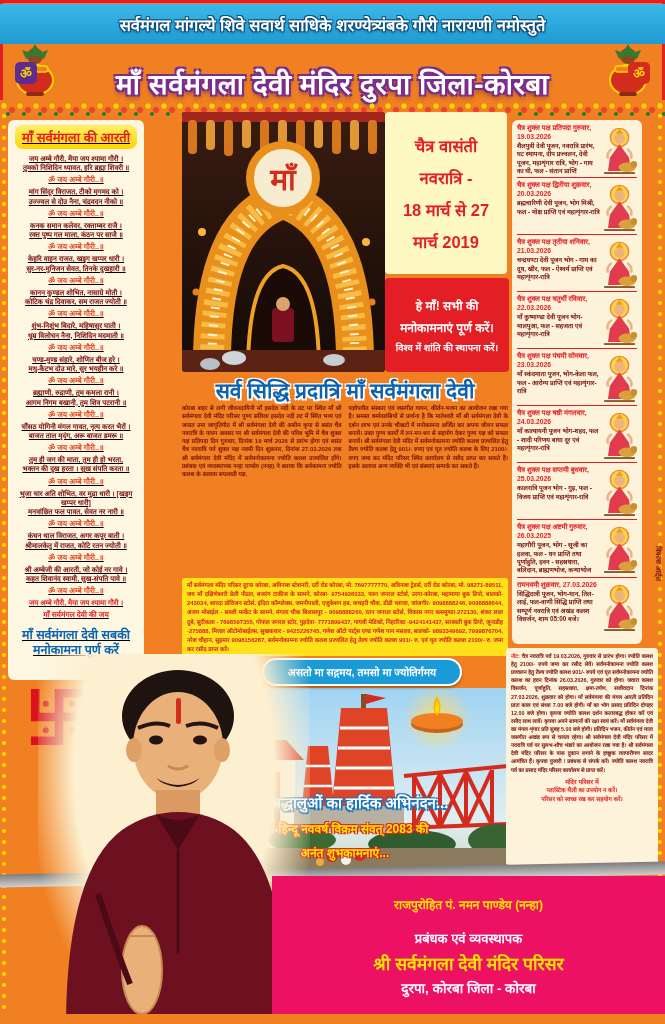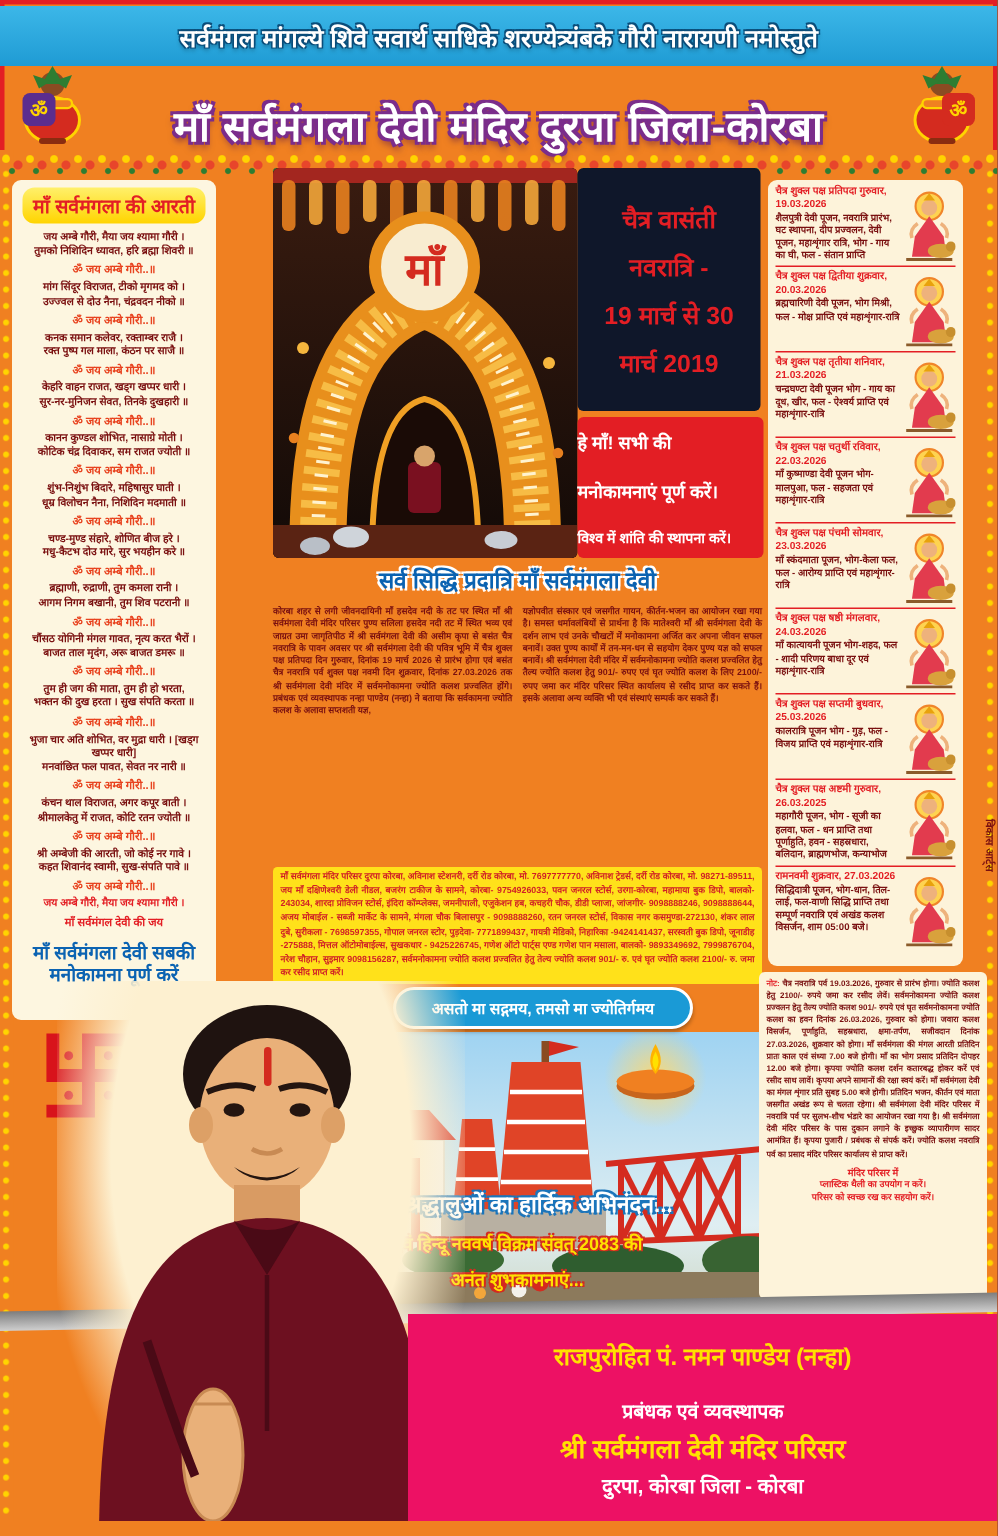--- a/index.html
+++ b/index.html
@@ -21,41 +21,41 @@
   .om-box{position:absolute;top:62px;width:22px;height:22px;border-radius:5px;color:#ffd400;font-weight:bold;
     font-size:13px;display:flex;align-items:center;justify-content:center;}
   .om-box.l{left:15px;background:#5b2d8e;} .om-box.r{right:15px;background:#d42b1f;}
   .bunting{position:absolute;left:0;top:100px;width:665px;height:18px;z-index:2;
     background-image:radial-gradient(circle at 4px 6px,#ffd400 2.2px,transparent 3px),
       radial-gradient(circle at 12px 10px,#e8452b 2.6px,transparent 3.4px),
       radial-gradient(circle at 8px 14px,#2e7d32 1.6px,transparent 2.4px);
     background-size:16px 18px;}
   
   .card{position:absolute;background:#fdf6e0;border-radius:6px;z-index:2;}
-  .card-aarti{left:8px;top:120px;width:136px;height:560px;padding:4px 5px;box-sizing:border-box;text-align:center;}
+  .card-aarti{left:8px;top:120px;width:136px;height:560px;padding:4px 5px;box-sizing:border-box;text-align:center;text-decoration:underline;}
   .aarti-heading{background:linear-gradient(#fff06a,#ffd400);color:#e31e24;font-weight:bold;font-size:13px;
     border-radius:8px;padding:3px 0;margin:1px 2px 5px;}
   .vl{color:#7a1010;font-size:7px;font-weight:bold;line-height:1.32;}
   .refrain{color:#e8431f;font-size:7.5px;font-weight:bold;margin:2px 0 3px;}
   .closing{color:#e31e24;}
   .jai{color:#e31e24;font-size:7.5px;font-weight:bold;margin-top:1px;}
   .aarti-footer{color:#0b63b2;font-weight:bold;font-size:12.5px;line-height:1.25;margin-top:9px;}
   
   .swastika{position:absolute;left:26px;top:684px;width:66px;height:66px;z-index:4;}
   .priest{position:absolute;left:38px;top:654px;width:272px;height:364px;z-index:4;}
   .priest-bg{position:absolute;inset:0;background:radial-gradient(ellipse at 50% 32%,#fdf0d0 0%,#fdf0d0 52%,rgba(253,240,208,0) 76%);}
   
   .photo-top{position:absolute;left:182px;top:112px;width:203px;height:260px;border-radius:4px;overflow:hidden;z-index:2;background:#1d0f0a;}
-  .event-box{position:absolute;left:385px;top:112px;width:122px;height:162px;background:#0f172a;border-radius:4px;z-index:2;
+  .event-box{position:absolute;left:385px;top:112px;width:122px;height:162px;background:#fef9c3;border-radius:4px;z-index:2;
     display:flex;flex-direction:column;align-items:center;justify-content:center;gap:9px;color:#e31e24;font-weight:bold;font-size:16.5px;}
   .wish-box{position:absolute;left:385px;top:278px;width:124px;height:94px;background:#e31e24;border-radius:4px;z-index:2;
-    display:flex;flex-direction:column;align-items:flex-start;justify-content:center;gap:16px;color:#fff;font-weight:bold;font-size:12px;text-align:center;}
+    display:flex;flex-direction:column;align-items:center;justify-content:center;gap:5px;color:#fff;font-weight:bold;font-size:12px;text-align:center;}
   .wish-box div:last-child{font-size:9.5px;}
   .main-heading{position:absolute;left:182px;top:376px;width:326px;text-align:center;z-index:2;
-    color:#0a62b1;font-weight:bold;font-size:15px;
+    color:#0a62b1;font-weight:bold;font-size:21px;
     text-shadow:-1.5px -1.5px 0 #fff,1.5px -1.5px 0 #fff,-1.5px 1.5px 0 #fff,1.5px 1.5px 0 #fff;}
   .paras{position:absolute;left:182px;top:404px;width:326px;height:96px;display:flex;gap:7px;z-index:2;}
   .para{width:160px;font-size:5.9px;color:#7a1010;font-weight:bold;text-align:justify;line-height:1.4;}
   .price-box{position:absolute;left:184px;top:502px;width:322px;height:72px;border:3px solid #ec1d68;background:#f08021;
     border-radius:10px;z-index:2;box-sizing:border-box;text-align:center;}
   .price-head{color:#ffe100;font-weight:bold;font-size:10px;margin-top:4px;padding:0 56px;}
   .price-row{color:#fff;font-weight:bold;font-size:14.5px;line-height:1.45;}
   .diya-circle{position:absolute;top:5px;width:58px;height:58px;border-radius:50%;border:2px solid #ffe100;
     background:radial-gradient(circle at 40% 32%,#f9cf8a,#c06a24 48%,#6f2d0e 88%);
     background-color:#8a3c12;}
@@ -84,21 +84,21 @@
   .note-text{font-size:5.35px;color:#7a1010;font-weight:bold;text-align:justify;line-height:1.52;}
   .note-label{color:#e31e24;}
   .premises{color:#e31e24;font-size:6.4px;font-weight:bold;text-align:center;margin-top:3px;}
   .rule-line{color:#e31e24;font-size:6px;font-weight:bold;text-align:center;line-height:1.6;}
   .credit{position:absolute;right:2px;top:546px;writing-mode:vertical-rl;font-size:7px;font-weight:bold;color:#7a1010;z-index:3;}
   
   .gray-band{position:absolute;left:0;top:868px;width:665px;height:13px;z-index:3;
     background:linear-gradient(#7d7d7d,#cfcfcf);transform:skewY(-1.1deg);}
   .panel-footer{position:absolute;left:272px;top:876px;width:393px;height:140px;background:#ed1164;z-index:6;
     display:flex;flex-direction:column;align-items:center;justify-content:center;gap:4px;text-align:center;}
-  .f-name{color:#ffe100;font-size:16px;font-weight:bold;}
+  .f-name{color:#ffe100;font-size:12px;font-weight:bold;}
   .f-role{color:#fff;font-size:13px;font-weight:bold;margin-top:12px;}
   .f-temple{color:#ffe100;font-size:17.5px;font-weight:bold;}
   .f-addr{color:#fff;font-size:13.5px;font-weight:bold;}
   .bottom-strip{position:absolute;left:0;top:1014px;width:665px;height:10px;background:#f08021;z-index:8;}
 </style>
 </head>
 <body>
 
 <div class="poster">
 
@@ -299,21 +299,21 @@
         <circle cx="184" cy="130" r="4" fill="#f5b63e"></circle>
       <circle cx="14" cy="180" r="3.5" fill="#e8801f"></circle>
         <circle cx="190" cy="190" r="3.5" fill="#e8801f"></circle>
     </svg>
   </div>
 
   <div class="event-box">
 
   <div>चैत्र वासंती</div>
       <div>नवरात्रि -</div>
-      <div>19 मार्च से 30</div>
+      <div>18 मार्च से 27</div>
       <div>मार्च 2019</div>
     </div>
 
   <div class="wish-box">
 
   <div>हे माँ! सभी की</div>
       <div>मनोकामनाएं पूर्ण करें।</div>
       <div>विश्व में शांति की स्थापना करें।</div>
     </div>
 

